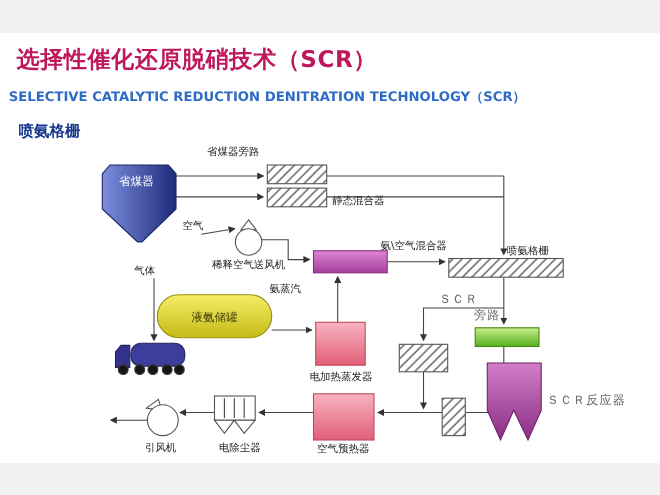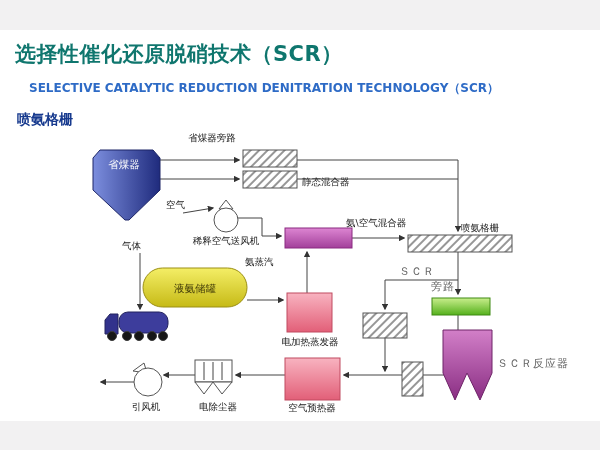--- a/index.html
+++ b/index.html
@@ -6,25 +6,25 @@
   html,body { width:600px; height:450px; }
   body {
     position:relative; overflow:hidden; background:#ffffff;
     font-family:"DejaVu Sans","Liberation Sans",sans-serif;
   }
   .band { position:absolute; left:0; width:600px; background:#f2f1f2; }
   .band-top { top:0; height:30px; }
   .band-bottom { top:421px; height:29px; }
   .title {
     position:absolute; left:15px; top:40px;
-    font-size:21px; font-weight:bold; color:#0f766e; letter-spacing:0.5px;
+    font-size:21px; font-weight:bold; color:#be185d; letter-spacing:0.5px;
     white-space:nowrap;
   }
   .subtitle {
-    position:absolute; left:29px; top:80px;
+    position:absolute; left:8px; top:80px;
     font-size:12px; font-weight:bold; color:#2e6bc6; white-space:nowrap;
   }
   .section-label {
     position:absolute; left:17px; top:111px;
     font-size:14px; font-weight:bold; color:#173a8e;
   }
   svg.diagram { position:absolute; left:0; top:128px; }
   svg text { font-family:"DejaVu Sans","Liberation Sans",sans-serif; fill:#222; }
   .lbl { font-size:9.5px; }
   .lbl-big { font-size:10.5px; }

